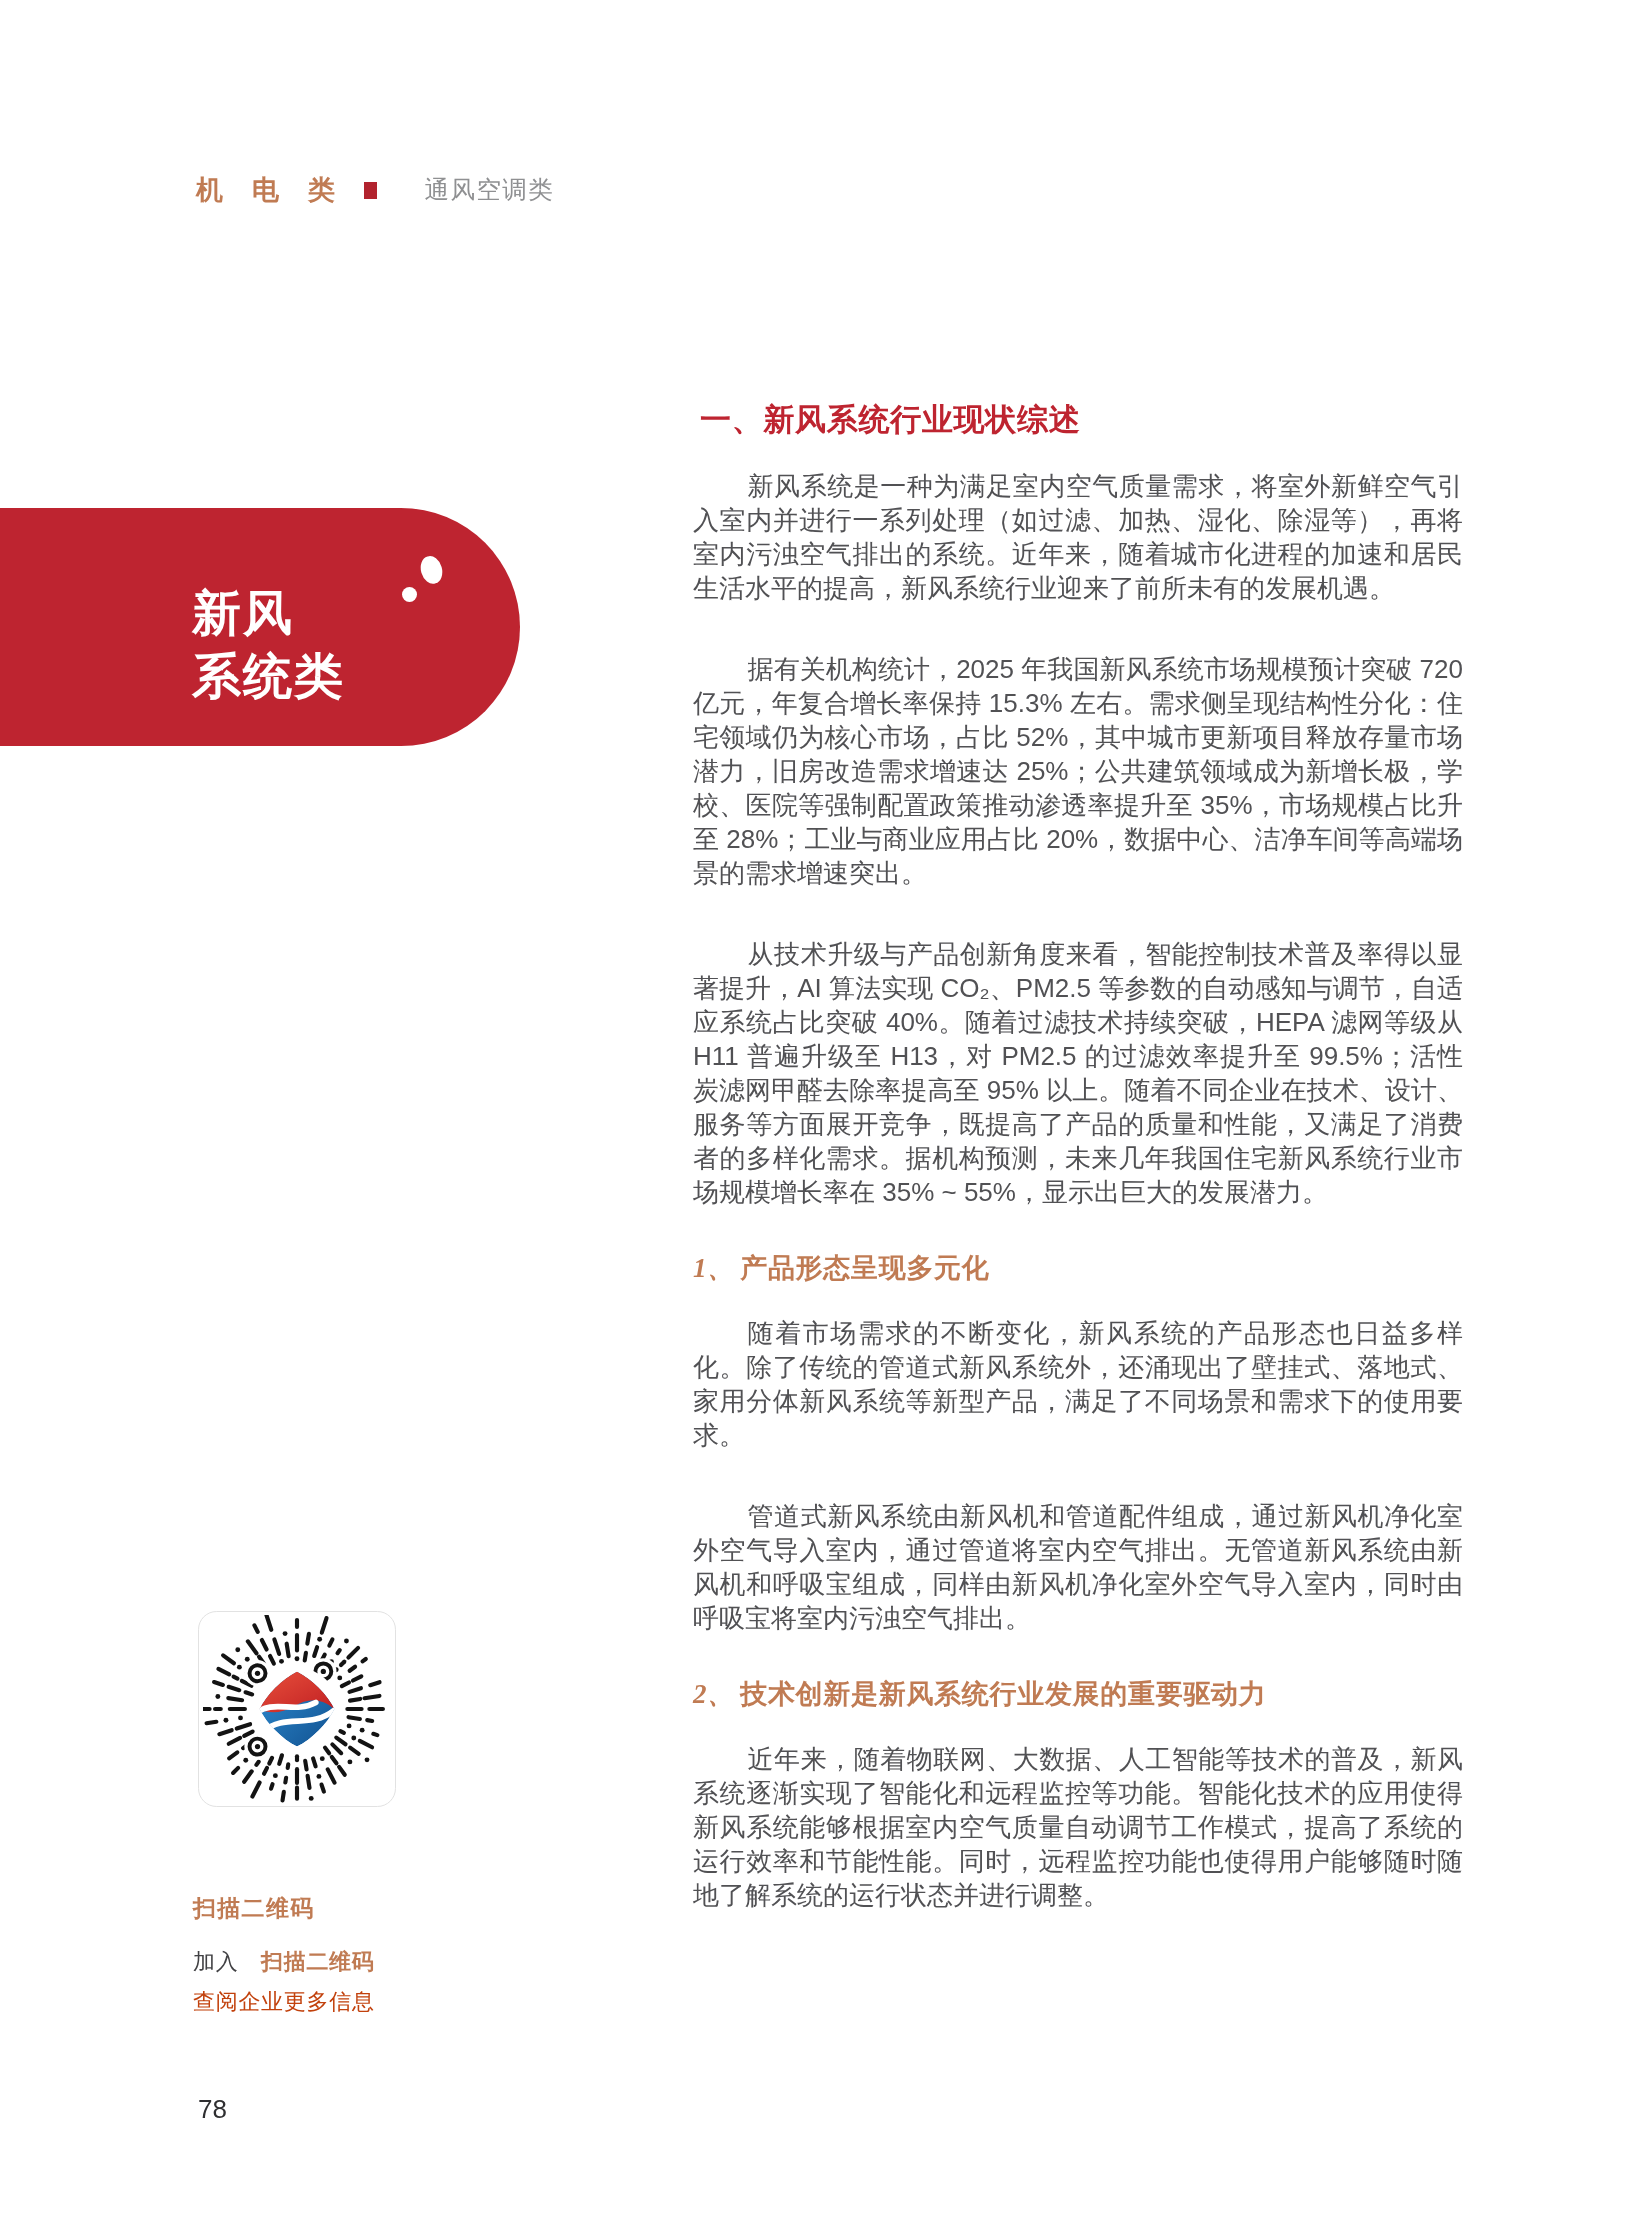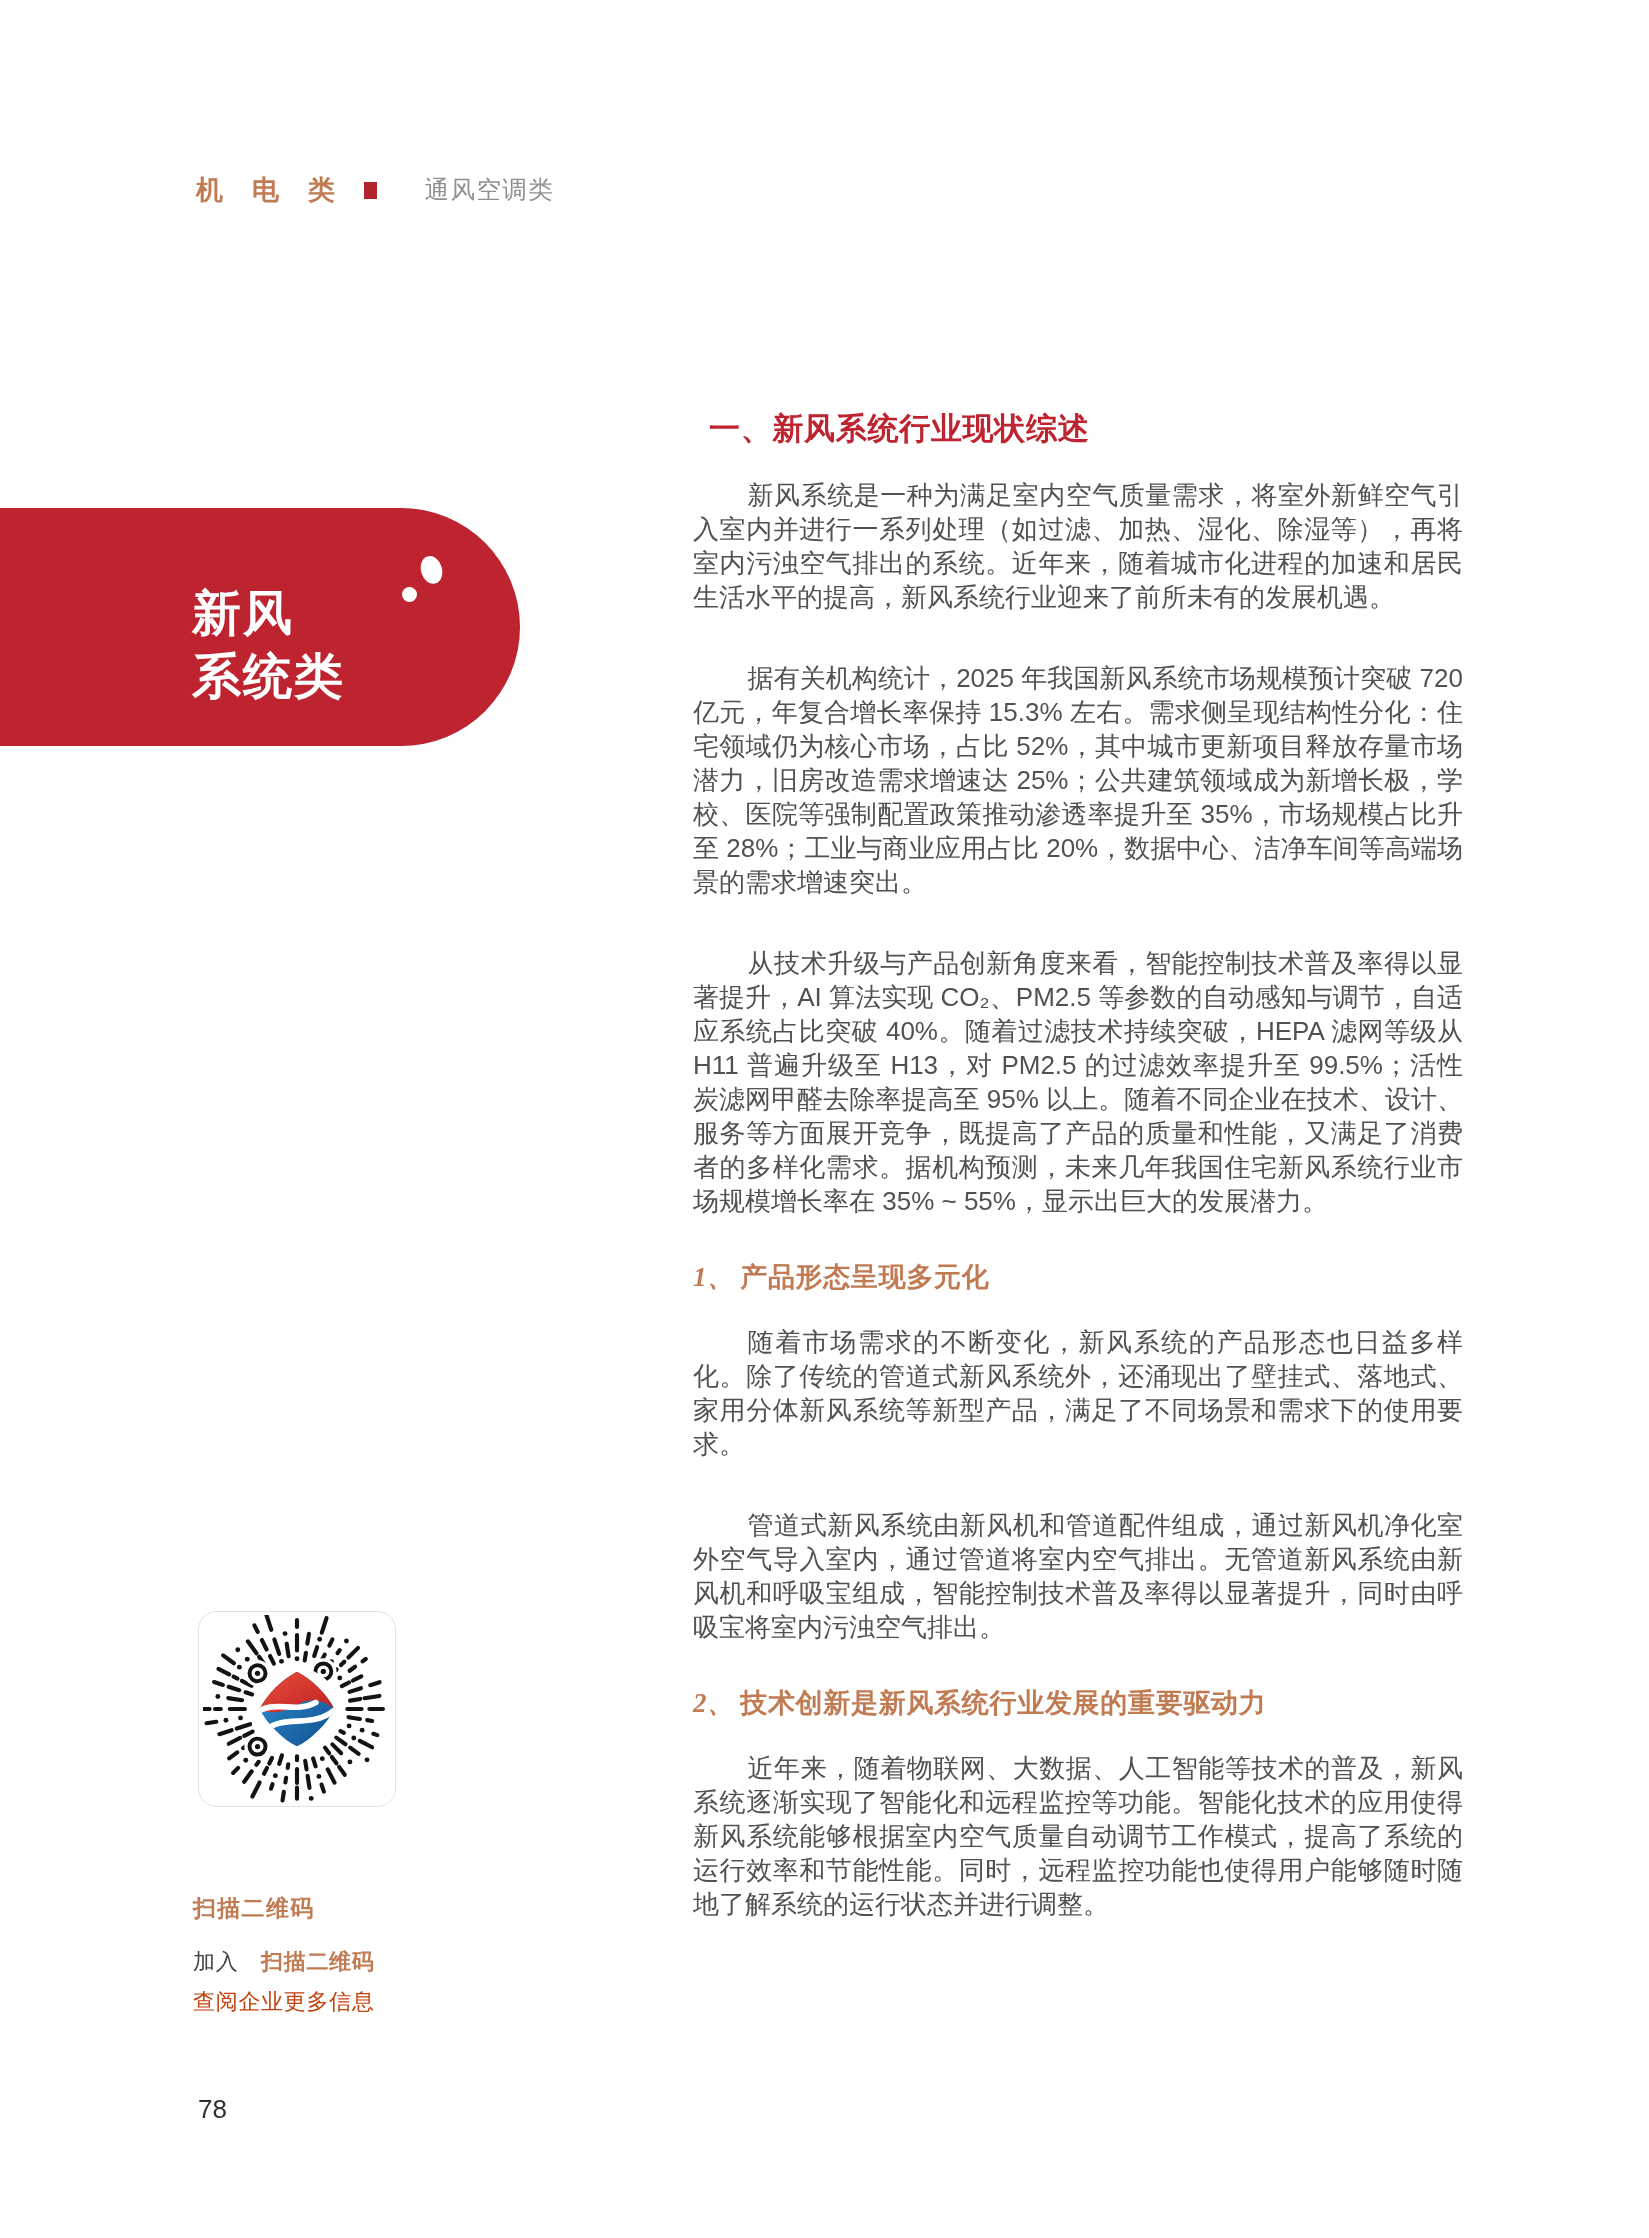--- a/index.html
+++ b/index.html
@@ -49,21 +49,21 @@
   .banner-dot{position:absolute;background:#ffffff;border-radius:50%;}
   .banner-dot-big{left:421px;top:48px;width:20.6px;height:28px;transform:rotate(-16deg);}
   .banner-dot-small{left:402px;top:79px;width:15.3px;height:15.3px;}
 
   
   .main{
     position:absolute;left:693px;top:0;width:770px;
     padding-top:394px;
   }
   .sec-h{
-    margin:16px;font-size:31px;line-height:37px;font-weight:bold;
+    margin:7px;font-size:31px;line-height:37px;font-weight:bold;
     color:var(--accent-red);letter-spacing:0.7px;
   }
   .sec-h.second{margin-top:78px;}
   .sub-h{
     margin:43px 0 0 0;font-size:27px;line-height:33px;font-weight:bold;
     color:var(--accent-orange);letter-spacing:0.7px;
   }
   .sub-num{
     font-family:"Liberation Serif","DejaVu Serif",serif;
     font-style:italic;margin-right:5.3px;
@@ -129,21 +129,21 @@
     <h1 class="sec-h">一、新风系统行业现状综述</h1>
     <p class="body-p first-p">新风系统是一种为满足室内空气质量需求，将室外新鲜空气引入室内并进行一系列处理（如过滤、加热、湿化、除湿等），再将室内污浊空气排出的系统。近年来，随着城市化进程的加速和居民生活水平的提高，新风系统行业迎来了前所未有的发展机遇。</p>
     <p class="body-p">据有关机构统计，2025 年我国新风系统市场规模预计突破 720 亿元，年复合增长率保持 15.3% 左右。需求侧呈现结构性分化：住宅领域仍为核心市场，占比 52%，其中城市更新项目释放存量市场潜力，旧房改造需求增速达 25%；公共建筑领域成为新增长极，学校、医院等强制配置政策推动渗透率提升至 35%，市场规模占比升至 28%；工业与商业应用占比 20%，数据中心、洁净车间等高端场景的需求增速突出。</p>
     <p class="body-p">从技术升级与产品创新角度来看，智能控制技术普及率得以显著提升，AI 算法实现 CO₂、PM2.5 等参数的自动感知与调节，自适应系统占比突破 40%。随着过滤技术持续突破，HEPA 滤网等级从 H11 普遍升级至 H13，对 PM2.5 的过滤效率提升至 99.5%；活性炭滤网甲醛去除率提高至 95% 以上。随着不同企业在技术、设计、服务等方面展开竞争，既提高了产品的质量和性能，又满足了消费者的多样化需求。据机构预测，未来几年我国住宅新风系统行业市场规模增长率在 35% ~ 55%，显示出巨大的发展潜力。</p>
 
 
     <h2 class="sub-h">
       <span class="sub-num">1、</span><span>产品形态呈现多元化</span>
     </h2>
     <p class="body-p first-p">随着市场需求的不断变化，新风系统的产品形态也日益多样化。除了传统的管道式新风系统外，还涌现出了壁挂式、落地式、家用分体新风系统等新型产品，满足了不同场景和需求下的使用要求。</p>
-    <p class="body-p">管道式新风系统由新风机和管道配件组成，通过新风机净化室外空气导入室内，通过管道将室内空气排出。无管道新风系统由新风机和呼吸宝组成，智能控制技术普及率得以显著提升，同时由呼吸宝将室内污浊空气排出。</p>
+    <p class="body-p">管道式新风系统由新风机和管道配件组成，通过新风机净化室外空气导入室内，通过管道将室内空气排出。无管道新风系统由新风机和呼吸宝组成，同样由新风机净化室外空气导入室内，同时由呼吸宝将室内污浊空气排出。</p>
 
     <h2 class="sub-h">
       <span class="sub-num">2、</span><span>技术创新是新风系统行业发展的重要驱动力</span>
     </h2>
     <p class="body-p first-p">近年来，随着物联网、大数据、人工智能等技术的普及，新风系统逐渐实现了智能化和远程监控等功能。智能化技术的应用使得新风系统能够根据室内空气质量自动调节工作模式，提高了系统的运行效率和节能性能。同时，远程监控功能也使得用户能够随时随地了解系统的运行状态并进行调整。</p>
   </main>
 
   <div class="qr-card">
     <svg viewBox="0 0 200 200">
       <defs>

